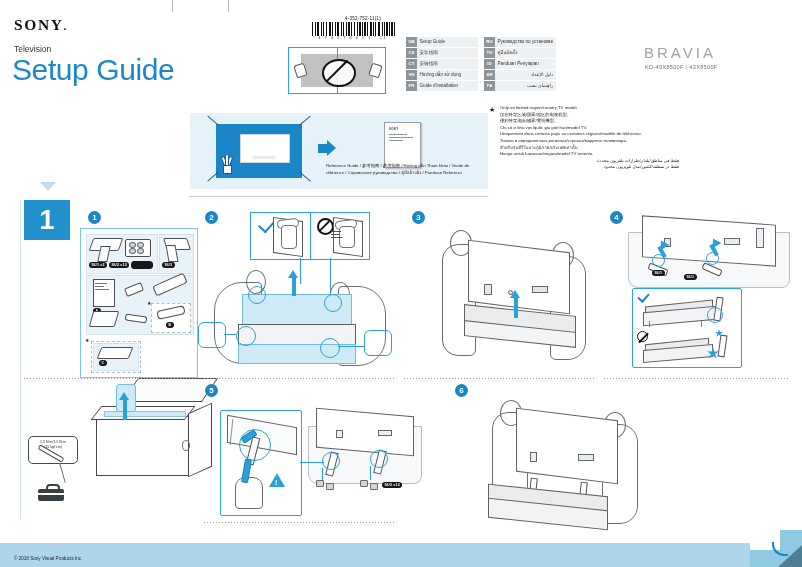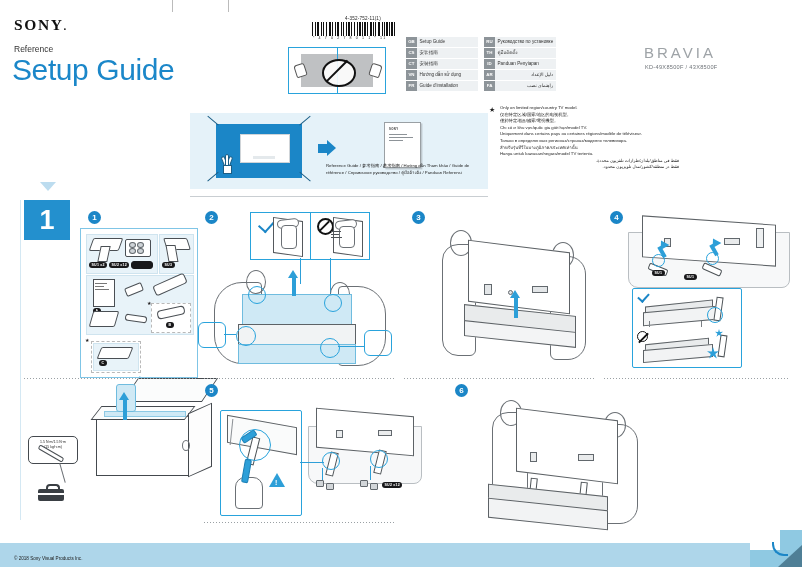--- a/index.html
+++ b/index.html
@@ -153,21 +153,21 @@
 </style>
 </head>
 <body>
 
 <div id="page">
 
   <div class="crop" style="left:172px;top:0;height:12px;"></div>
   <div class="crop" style="left:228px;top:0;height:12px;"></div>
 
   <div id="sony"><span>SONY</span><span class="dot">.</span></div>
-  <div id="tv-word">Reference</div>
+  <div id="tv-word">Television</div>
   <div id="setup-guide">Setup Guide</div>
 
   <div id="docnum">4-352-752-11(1)</div>
   <div id="barcode">
     <i style="left:0;width:1.4px"></i>
       <i style="left:3px;width:.8px"></i>
       <i style="left:5px;width:2px"></i>
     <i style="left:8.5px;width:.8px"></i>
       <i style="left:11px;width:1.4px"></i>
       <i style="left:14px;width:.8px"></i>

